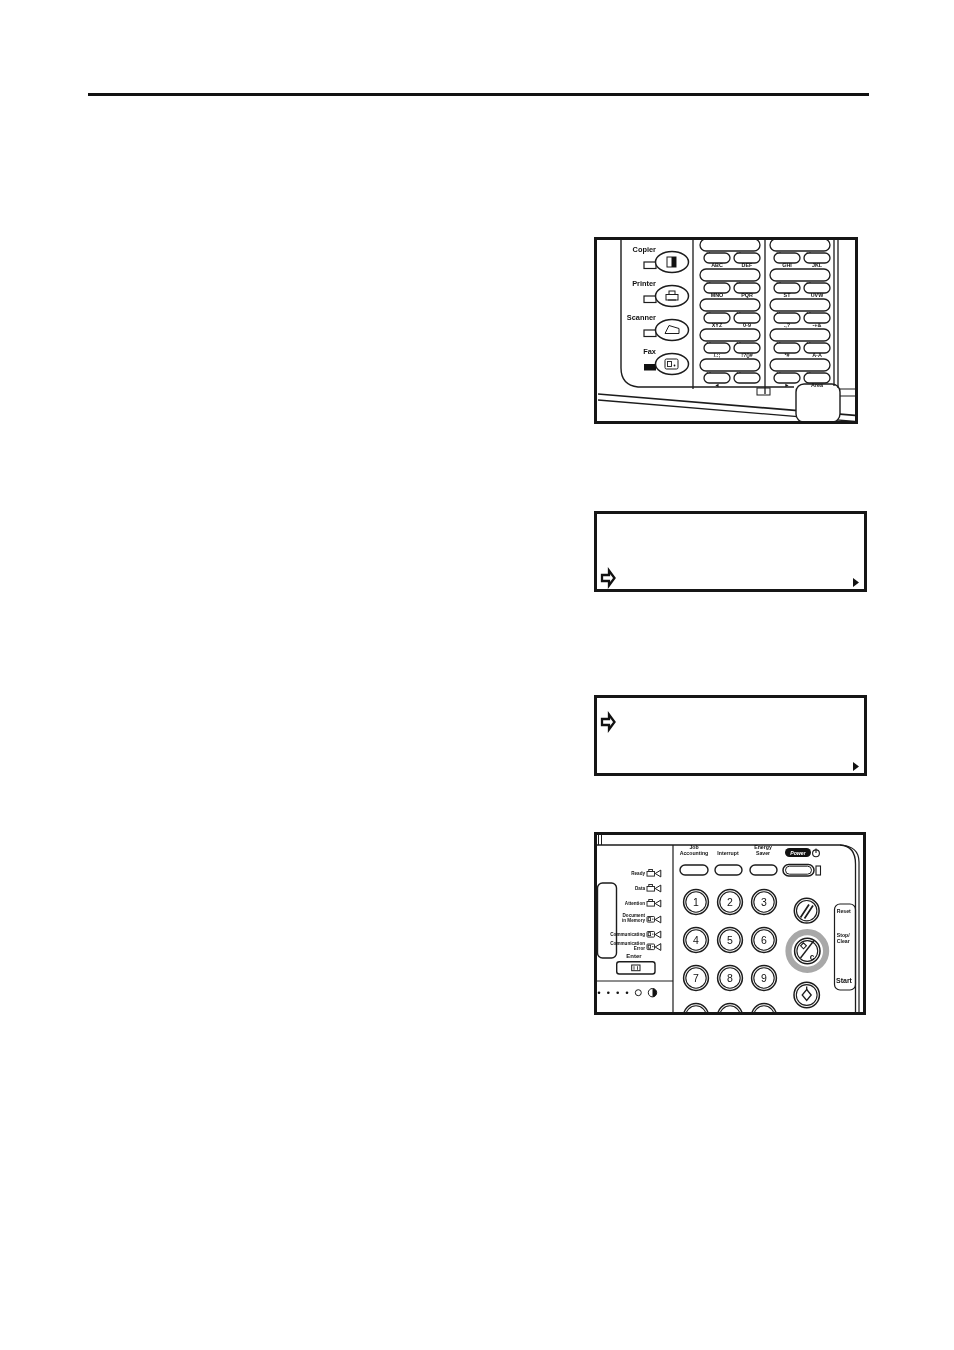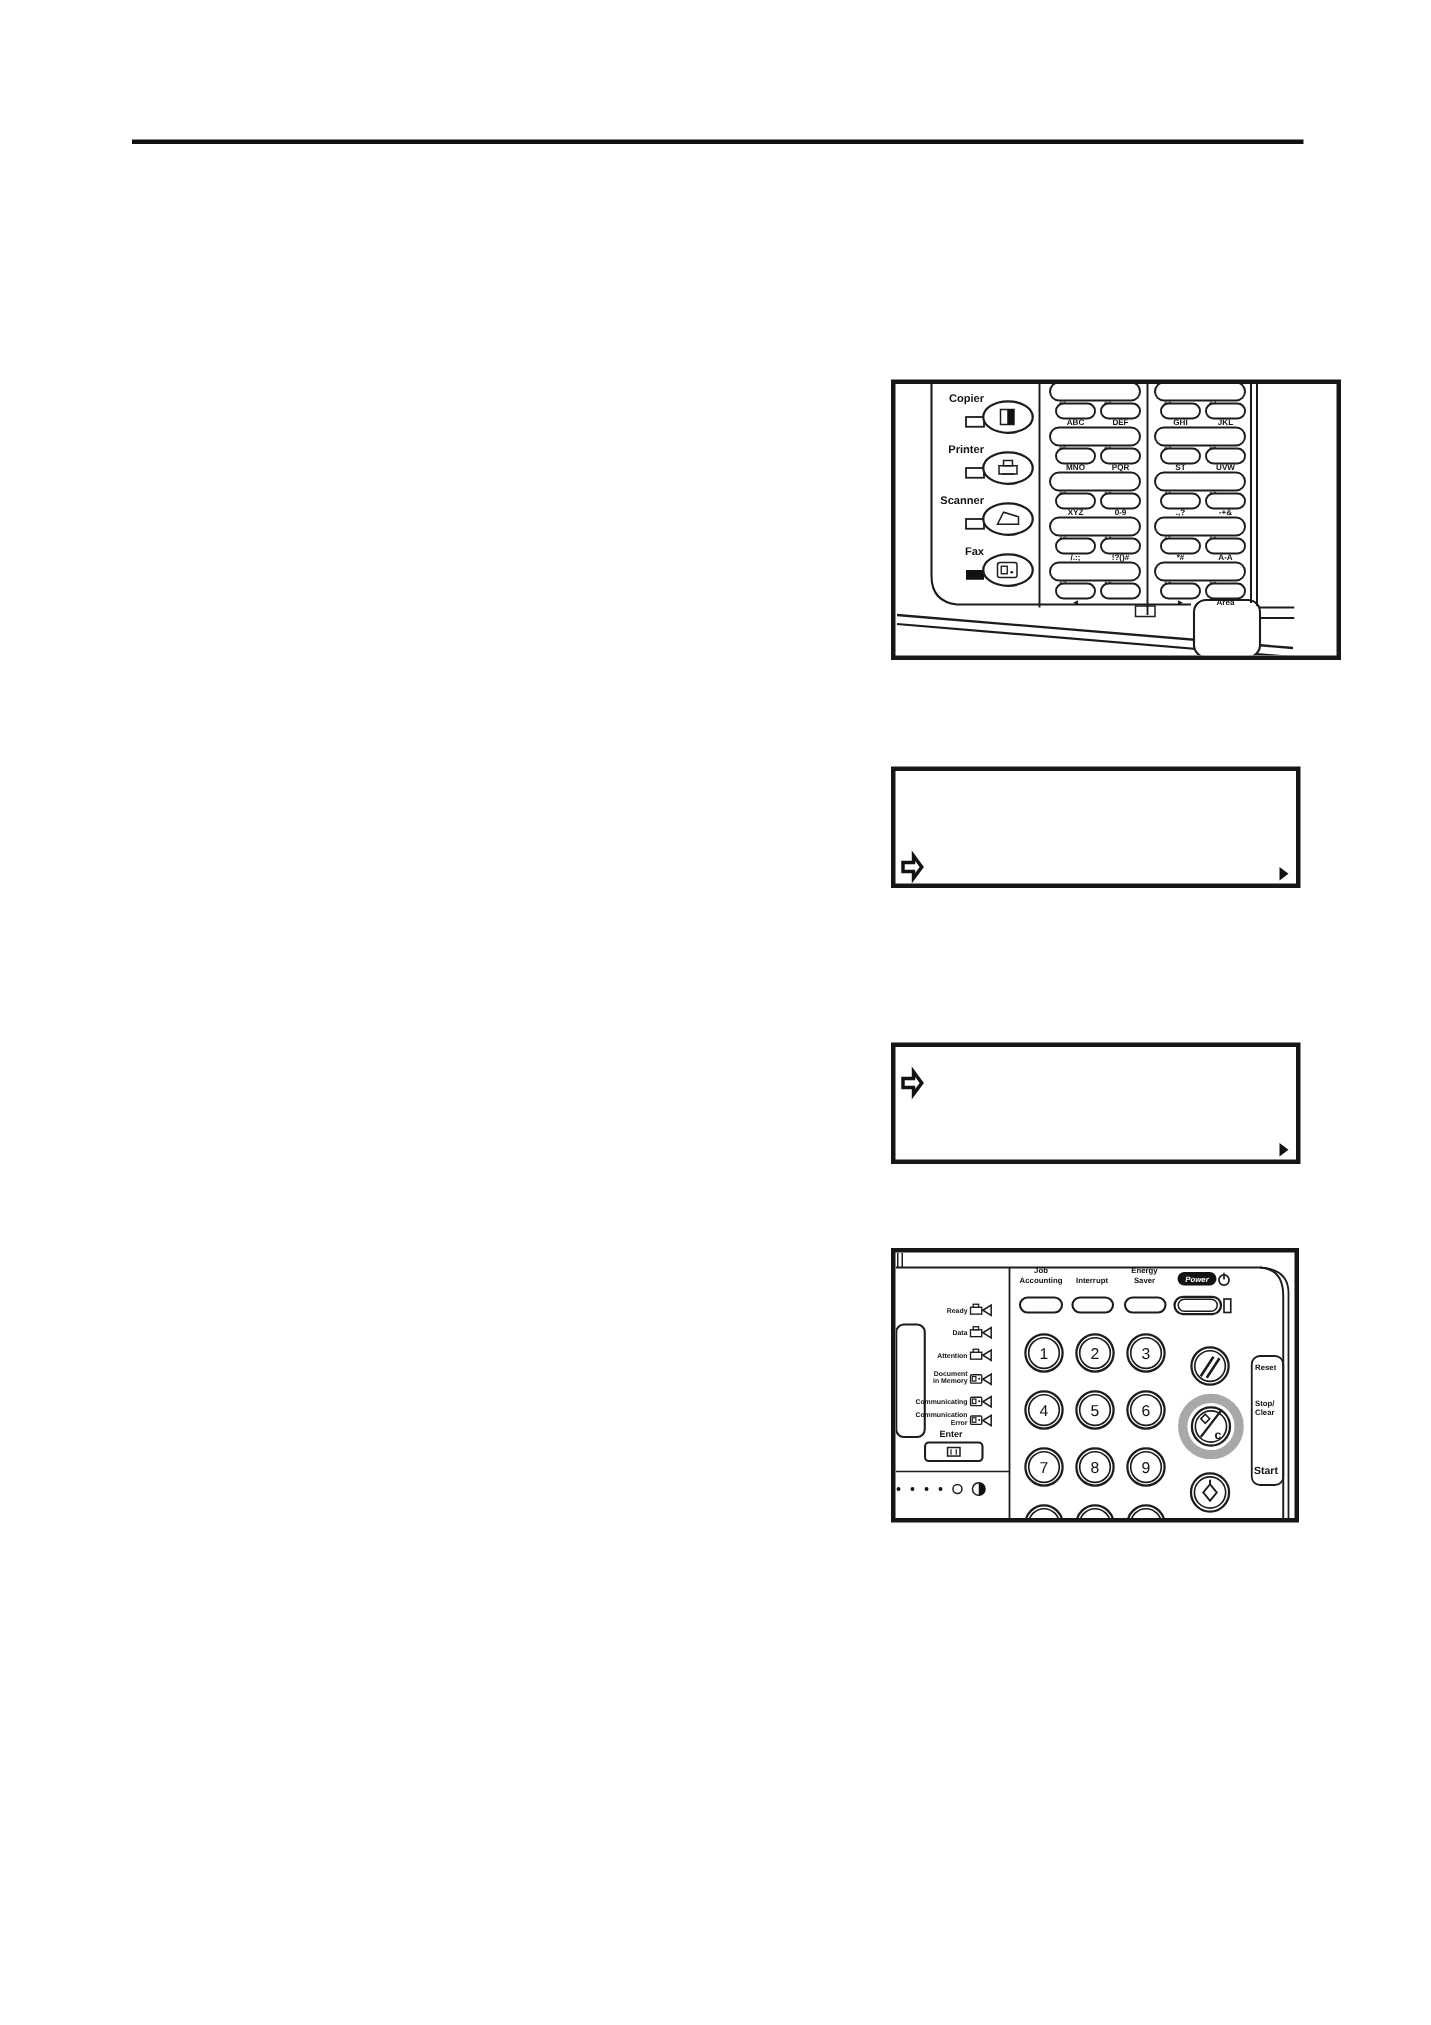--- a/index.html
+++ b/index.html
@@ -20,21 +20,21 @@
   .rlabel{font-size:5.2px;font-weight:bold;}
   .startlabel{font-size:7px;font-weight:bold;}
   .powertxt{font-size:5.2px;font-weight:bold;font-style:italic;fill:#fff;text-anchor:middle;}
   .enterlabel{font-size:6px;font-weight:bold;text-anchor:middle;}
 </style>
 </head>
 <body>
 
 <div class="abs rule" style="left:88px;top:93px;width:781px;height:2.5px"></div>
 
-<div class="abs frame" style="left:594px;top:253px;width:300px;height:187px">
+<div class="abs frame" style="left:594px;top:237px;width:264px;height:187px">
 <svg viewBox="3 3 266 181" width="266" height="181">
 
   <path class="ln" stroke-width="1.6" d="M4,157 L268,179"></path>
   <path class="ln" stroke-width="1.4" d="M4,163 L268,185"></path>
   <path class="ln" stroke-width="1.2" d="M237,152 H269 M237,159 H269"></path>
   <rect x="202" y="147" width="44" height="38" rx="8" fill="#fff" stroke="#1c1c1c" stroke-width="1.4"></rect>
   <rect x="163" y="151" width="13" height="7" fill="#fff" stroke="#1c1c1c" stroke-width="1"></rect>
   <path class="ln" stroke-width="1.3" d="M99,3 V152 M171,3 V157 M240,3 V149 M244,3 V151"></path>
   <path class="ln" stroke-width="1.4" d="M27,3 V131 Q27,148 44,150 H200"></path>
 

